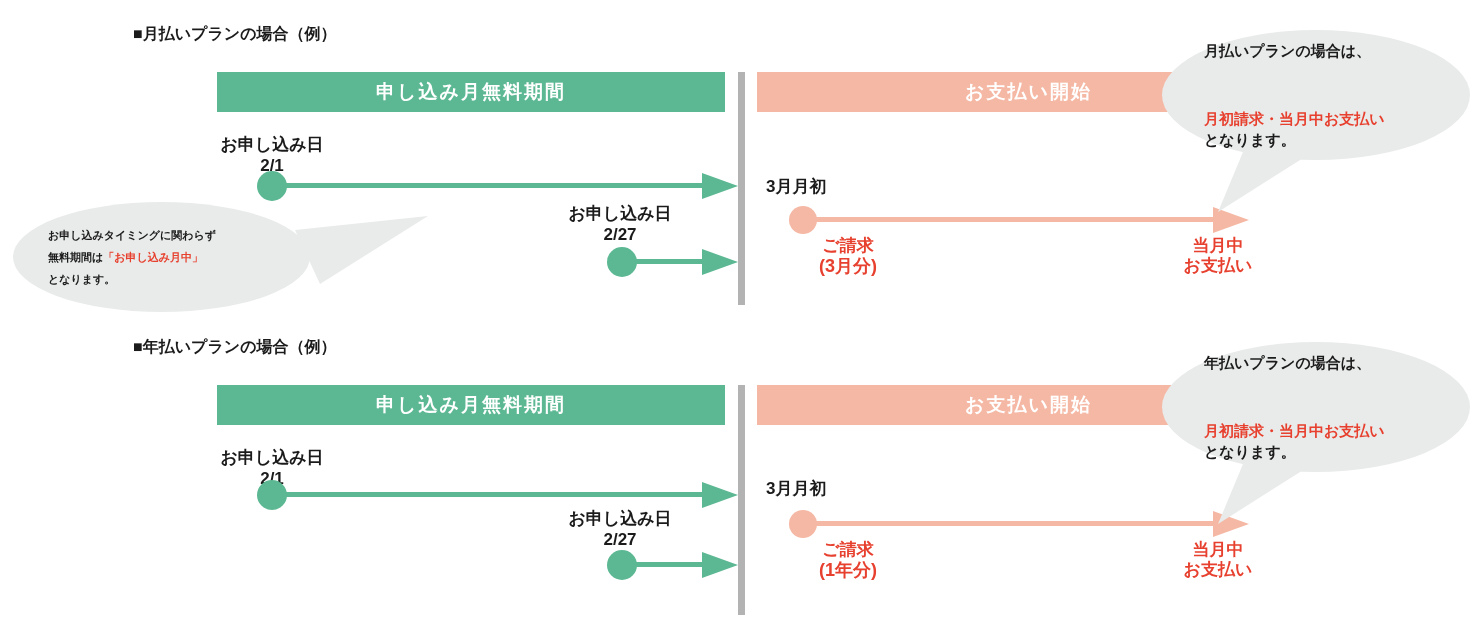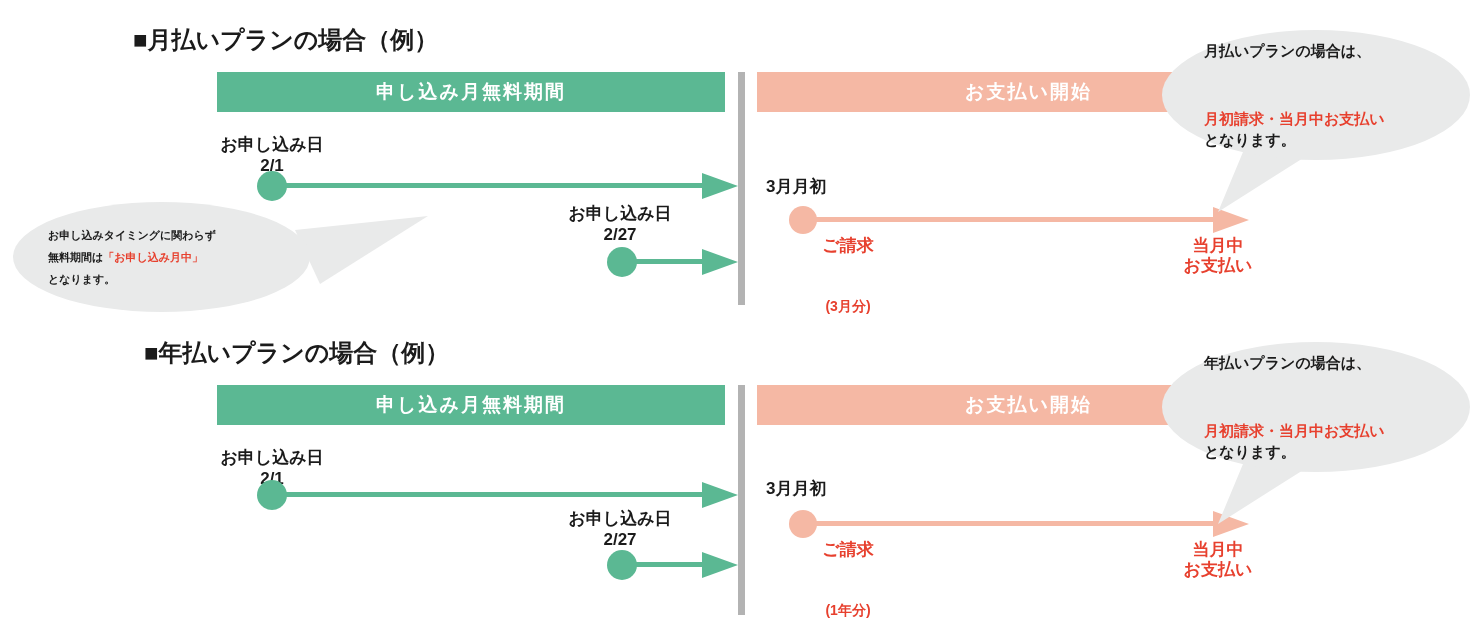--- a/index.html
+++ b/index.html
@@ -1,39 +1,39 @@
 <!DOCTYPE html>
 <html style="--green: #5bb893; --pink: #f5b8a4; --red: #e7402e; --gray-divider: #b3b3b3; --bubble-gray: #e9eaea; --ink: #1b1b1b;"><head>
 <meta charset="utf-8">
 <style>
   html,body { margin:0; padding:0; background:#fff; }
   .canvas {
     position:relative; width:1472px; height:642px; background:#ffffff;
     font-family:"Liberation Sans","DejaVu Sans",sans-serif; overflow:hidden;
     color:var(--ink);
   }
-  .sec-title { position:absolute; font-size:24px; font-weight:bold; color:var(--ink); white-space:nowrap; z-index:2; }
+  .sec-title { position:absolute; font-size:16px; font-weight:bold; color:var(--ink); white-space:nowrap; z-index:2; }
   .bar { position:absolute; height:40px; display:flex; align-items:center; justify-content:center;
          color:#ffffff; font-size:19px; font-weight:bold; letter-spacing:2px; z-index:1; white-space:nowrap; }
   .bar.green { background:var(--green); }
   .bar.pink  { background:var(--pink); }
   .divider { position:absolute; width:7px; background:var(--gray-divider); z-index:2; }
   .dot { position:absolute; border-radius:50%; z-index:2; }
   .dot.g { width:30px; height:30px; background:var(--green); }
   .dot.p { width:28px; height:28px; background:var(--pink); }
   .tl-line { position:absolute; height:5px; z-index:2; }
   .tl-line.g { background:var(--green); }
   .tl-line.p { background:var(--pink); }
   .arrow { position:absolute; width:0; height:0; border-top:13px solid transparent; border-bottom:13px solid transparent; z-index:2; }
   .arrow.g { border-left:36px solid var(--green); }
   .arrow.p { border-left:36px solid var(--pink); }
   .tl-label { position:absolute; font-size:17px; font-weight:bold; text-align:center; line-height:21px; color:var(--ink); z-index:2; }
   .month-label { position:absolute; font-size:17px; font-weight:bold; color:var(--ink); z-index:2; white-space:nowrap; }
   .red-label { position:absolute; color:var(--red); font-size:17px; font-weight:bold; text-align:center; line-height:20px; z-index:2; }
-  .red-label .small { font-size:14px;margin-top:40px; }
+  .red-label .small { font-size:18px; }
   .bubble { position:absolute; background:var(--bubble-gray); border-radius:50%;
             display:flex; flex-direction:column; justify-content:center;
             font-size:15px; font-weight:bold; line-height:21px; color:var(--ink); z-index:3; white-space:nowrap; }
   .bubble .red { color:var(--red);margin-top:47px; }
   .bubble.note { font-size:11px; line-height:22px; }
   .tail { position:absolute; z-index:3; }
 </style>
 </head>
 <body>
 
@@ -93,21 +93,21 @@
   <svg class="tail" style="left:288px; top:208px;" width="145" height="80">
     <polygon points="7,22 140,8 32,76" fill="#e9eaea"></polygon>
   </svg>
   <div class="bubble note" style="left:13px; top:202px; width:297px; height:110px; padding-left:35px; box-sizing:border-box;">
     <div>お申し込みタイミングに関わらず</div>
     <div><span>無料期間は</span><span class="red">「お申し込み月中」</span></div>
     <div>となります。</div>
   </div>
 
   <div>
-    <div class="sec-title" style="left:144px; top:337px;text-align:center;">■年払いプランの場合（例）</div>
+    <div class="sec-title" style="left:133px; top:337px;text-align:center;">■年払いプランの場合（例）</div>
 
     <div class="bar green" style="left:217px; top:385px; width:508px;">
       <span>申し込み月無料期間</span>
     </div>
     <div class="divider" style="left:738px; top:385px; height:230px;"></div>
     <div class="bar pink" style="left:757px; top:385px; width:543px;">
       <span>お支払い開始</span>
     </div>
 
     <div class="tl-label" style="left:202px; top:447px; width:140px;">

